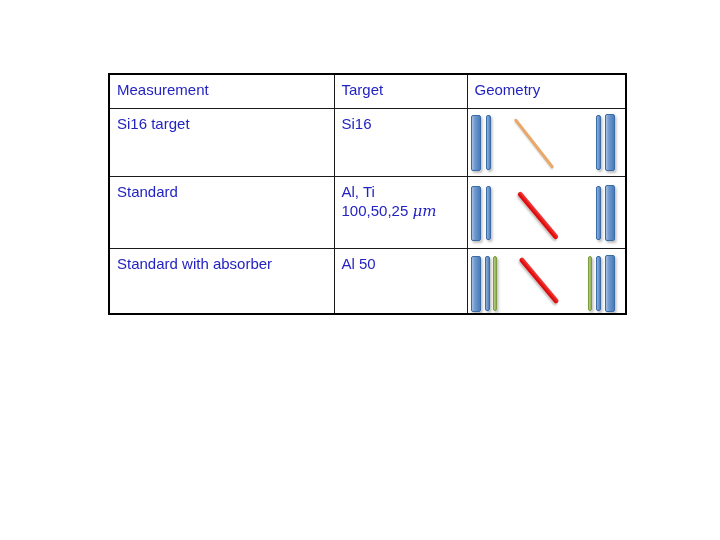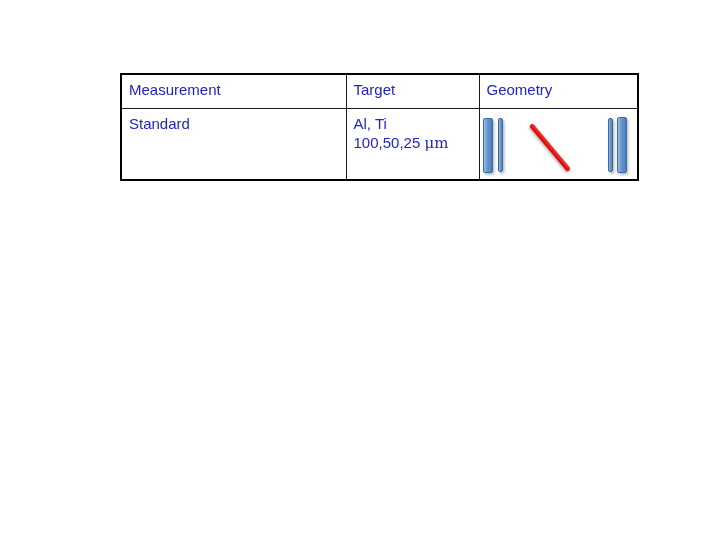--- a/index.html
+++ b/index.html
@@ -4,21 +4,21 @@
 <style>
   html,body { margin:0; padding:0; }
   body {
     width:720px; height:540px; background:#ffffff;
     font-family:"Liberation Sans", sans-serif;
     overflow:hidden;
   }
   .slide { position:relative; width:720px; height:540px; background:#ffffff; }
 
   table.meas {
-    position:absolute; left:120px; top:73px;
+    position:absolute; left:108px; top:73px;
     border-collapse:collapse; table-layout:fixed;
     border:2.5px solid #000000;
   }
   table.meas td {
     border:1.5px solid #1a1a1a;
     vertical-align:top;
     color:#2323c3;
     font-size:15px;
     line-height:1.3;
     padding:5px 0 0 7px;
@@ -67,55 +67,83 @@
     transform:rotate(52deg);
   }
 
   
   .tilted { position:absolute; transform:rotate(-46deg); }
   .tilted .bar { position:absolute; top:0; }
 
   .arrow-svg { position:absolute; }
 
   .t2 { margin-top:0px; }
-  .unit { font-family:"DejaVu Serif", serif; }
+  .unit { font-family:"DejaVu Serif", serif; font-style:italic; }
 </style>
 </head>
 <body>
 
 <div class="slide">
   <table class="meas">
     <colgroup>
       <col style="width:225px">
         <col style="width:133px">
         <col style="width:159px">
     </colgroup>
 
     <tbody>
         <tr style="height:34px">
       <td><span>Measurement</span></td>
       <td><span>Target</span></td>
       <td style=""><span>Geometry</span></td>
     </tr>
 
 
+    <tr style="height:68px">
+      <td><span>Si16 target</span></td>
+      <td><span>Si16</span></td>
+      <td class="geo-cell">
+        <div class="geo">
+          <div class="bar b-thick" style="left:3px;top:6px;height:54px;"></div>
+          <div class="bar b-thin" style="left:18px;top:6px;height:53px;"></div>
+          <div class="diag d-orange" style="left:35px;top:33px;width:62px;"></div>
+          <div class="bar b-thin" style="left:128px;top:6px;height:53px;"></div>
+          <div class="bar b-thick" style="left:137px;top:5px;height:55px;"></div>
+        </div>
+      </td>
+    </tr>
 
     <tr style="height:72px">
       <td><span>Standard</span></td>
       <td>
         <span>Al, Ti</span>
         <div class="t2"><span>100,50,25</span> <span class="unit">μm</span></div>
       </td>
       <td class="geo-cell">
         <div class="geo">
           <div class="bar b-thick" style="left:3px;top:9px;height:53px;"></div>
           <div class="bar b-thin" style="left:18px;top:9px;height:52px;"></div>
           <div class="diag d-red" style="left:40px;top:36px;width:60px;"></div>
           <div class="bar b-thin" style="left:128px;top:9px;height:52px;"></div>
           <div class="bar b-thick" style="left:137px;top:8px;height:54px;"></div>
         </div>
       </td>
     </tr>
 
+    <tr style="height:66px">
+      <td><span>Standard with absorber</span></td>
+      <td><span>Al 50</span></td>
+      <td class="geo-cell">
+        <div class="geo">
+          <div class="bar b-thick" style="left:3px;top:7px;height:54px;"></div>
+          <div class="bar b-thin" style="left:17px;top:7px;height:53px;"></div>
+          <div class="bar b-green" style="left:25px;top:7px;height:53px;"></div>
+          <div class="diag d-red" style="left:42px;top:29px;width:58px;"></div>
+          <div class="bar b-green" style="left:120px;top:7px;height:53px;"></div>
+          <div class="bar b-thin" style="left:128px;top:7px;height:53px;"></div>
+          <div class="bar b-thick" style="left:137px;top:6px;height:55px;"></div>
+        </div>
+      </td>
+    </tr>
 
   </tbody>
     </table>
 </div>
 
 </body></html>

